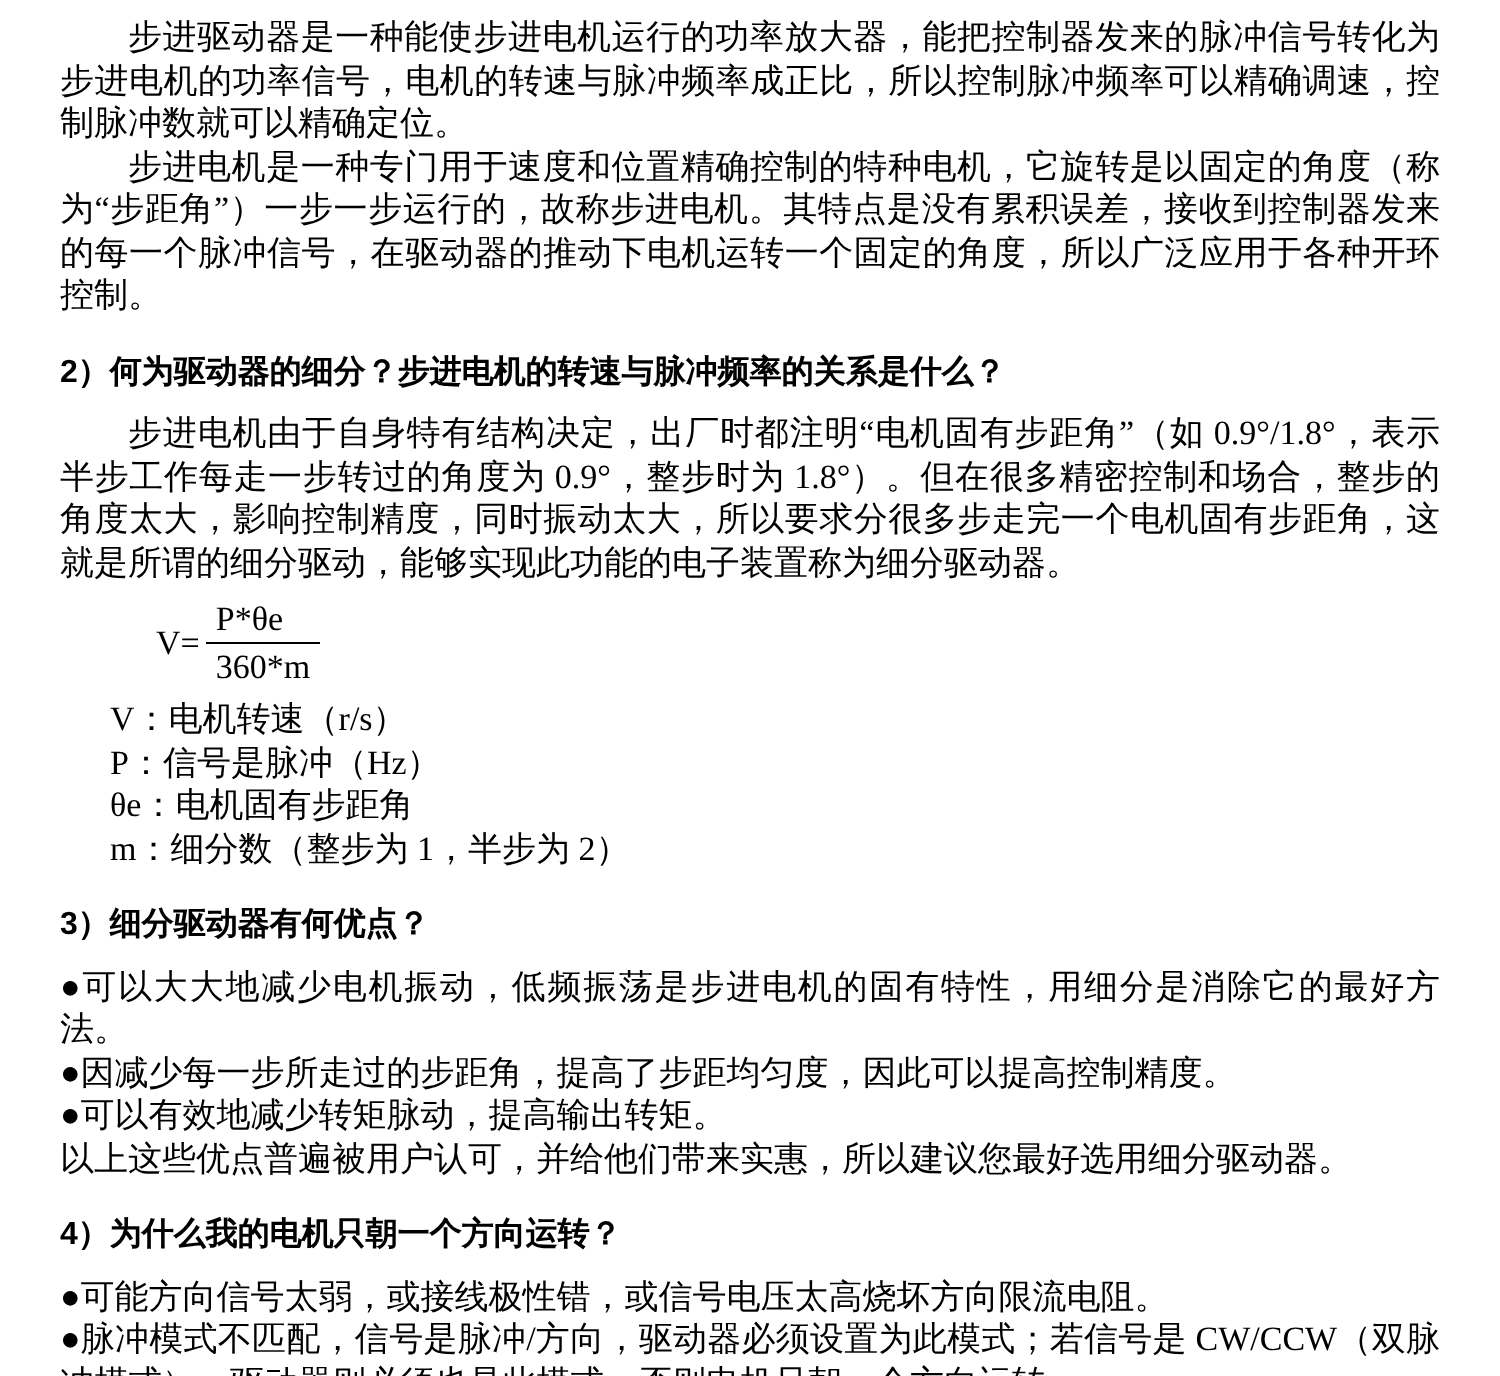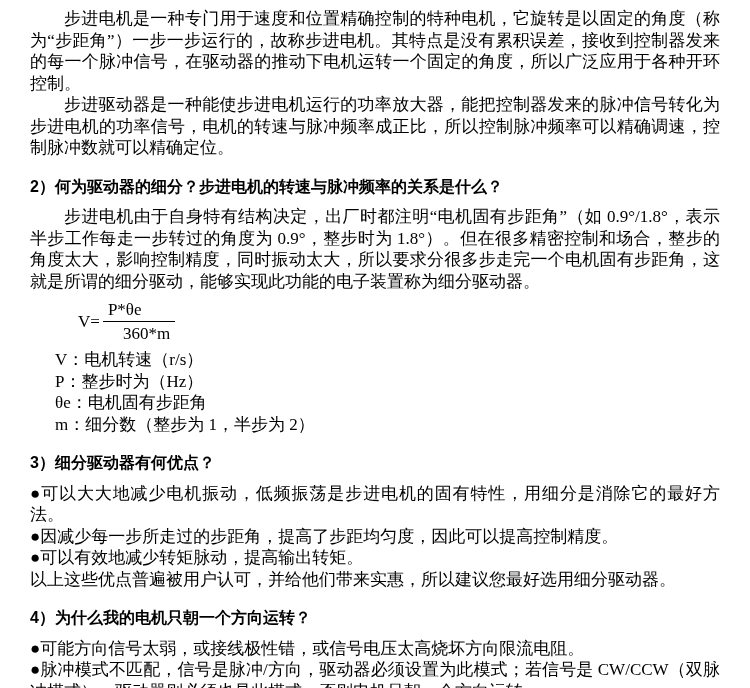--- a/index.html
+++ b/index.html
@@ -54,21 +54,20 @@
   .frac .num {
     display: block;
     padding: 0 5px 2px 5px;
     border-bottom: 1.3px solid #000000;
     line-height: 19px;
   }
   .frac .den {
     display: block;
     padding: 2px 5px 0 5px;
     line-height: 19px;
-    margin-left: 15px;
   }
   .legend {
     margin: 4px 0 0 0;
   }
   .legend-row {
     margin: 0;
     display: flex;
     padding-left: 25px;
     flex-direction: column;
   }
@@ -78,38 +77,38 @@
   }
   .legend-row .c2 {
     flex: 1 1 auto;
   }
 </style>
 </head>
 <body>
 
 <div class="doc">
 
+  <p class="para">步进驱动器是一种能使步进电机运行的功率放大器，能把控制器发来的脉冲信号转化为步进电机的功率信号，电机的转速与脉冲频率成正比，所以控制脉冲频率可以精确调速，控制脉冲数就可以精确定位。</p>
   <p class="para">步进电机是一种专门用于速度和位置精确控制的特种电机，它旋转是以固定的角度（称为“步距角”）一步一步运行的，故称步进电机。其特点是没有累积误差，接收到控制器发来的每一个脉冲信号，在驱动器的推动下电机运转一个固定的角度，所以广泛应用于各种开环控制。</p>
-  <p class="para">步进驱动器是一种能使步进电机运行的功率放大器，能把控制器发来的脉冲信号转化为步进电机的功率信号，电机的转速与脉冲频率成正比，所以控制脉冲频率可以精确调速，控制脉冲数就可以精确定位。</p>
 
   <h3 class="heading">2）何为驱动器的细分？步进电机的转速与脉冲频率的关系是什么？</h3>
   <p class="para">步进电机由于自身特有结构决定，出厂时都注明“电机固有步距角”（如 0.9°/1.8°，表示半步工作每走一步转过的角度为 0.9°，整步时为 1.8°）。但在很多精密控制和场合，整步的角度太大，影响控制精度，同时振动太大，所以要求分很多步走完一个电机固有步距角，这就是所谓的细分驱动，能够实现此功能的电子装置称为细分驱动器。</p>
 
   <div class="formula">
     <span class="lhs">V=</span>
     <span class="frac">
       <span class="num">P*θe</span>
       <span class="den">360*m</span>
     </span>
   </div>
 
   <div class="legend">
     <p class="legend-row">
       <span class="c1">V：电机转速（r/s）</span>
-      <span class="c2">P：整步时为（Hz）</span>
+      <span class="c2">P：信号是脉冲（Hz）</span>
     </p>
     <p class="legend-row">
       <span class="c1">θe：电机固有步距角</span>
       <span class="c2">m：细分数（整步为 1，半步为 2）</span>
     </p>
   </div>
 
   <h3 class="heading">3）细分驱动器有何优点？</h3>
   <p class="line">●可以大大地减少电机振动，低频振荡是步进电机的固有特性，用细分是消除它的最好方法。</p>
   <p class="line">●因减少每一步所走过的步距角，提高了步距均匀度，因此可以提高控制精度。</p>

